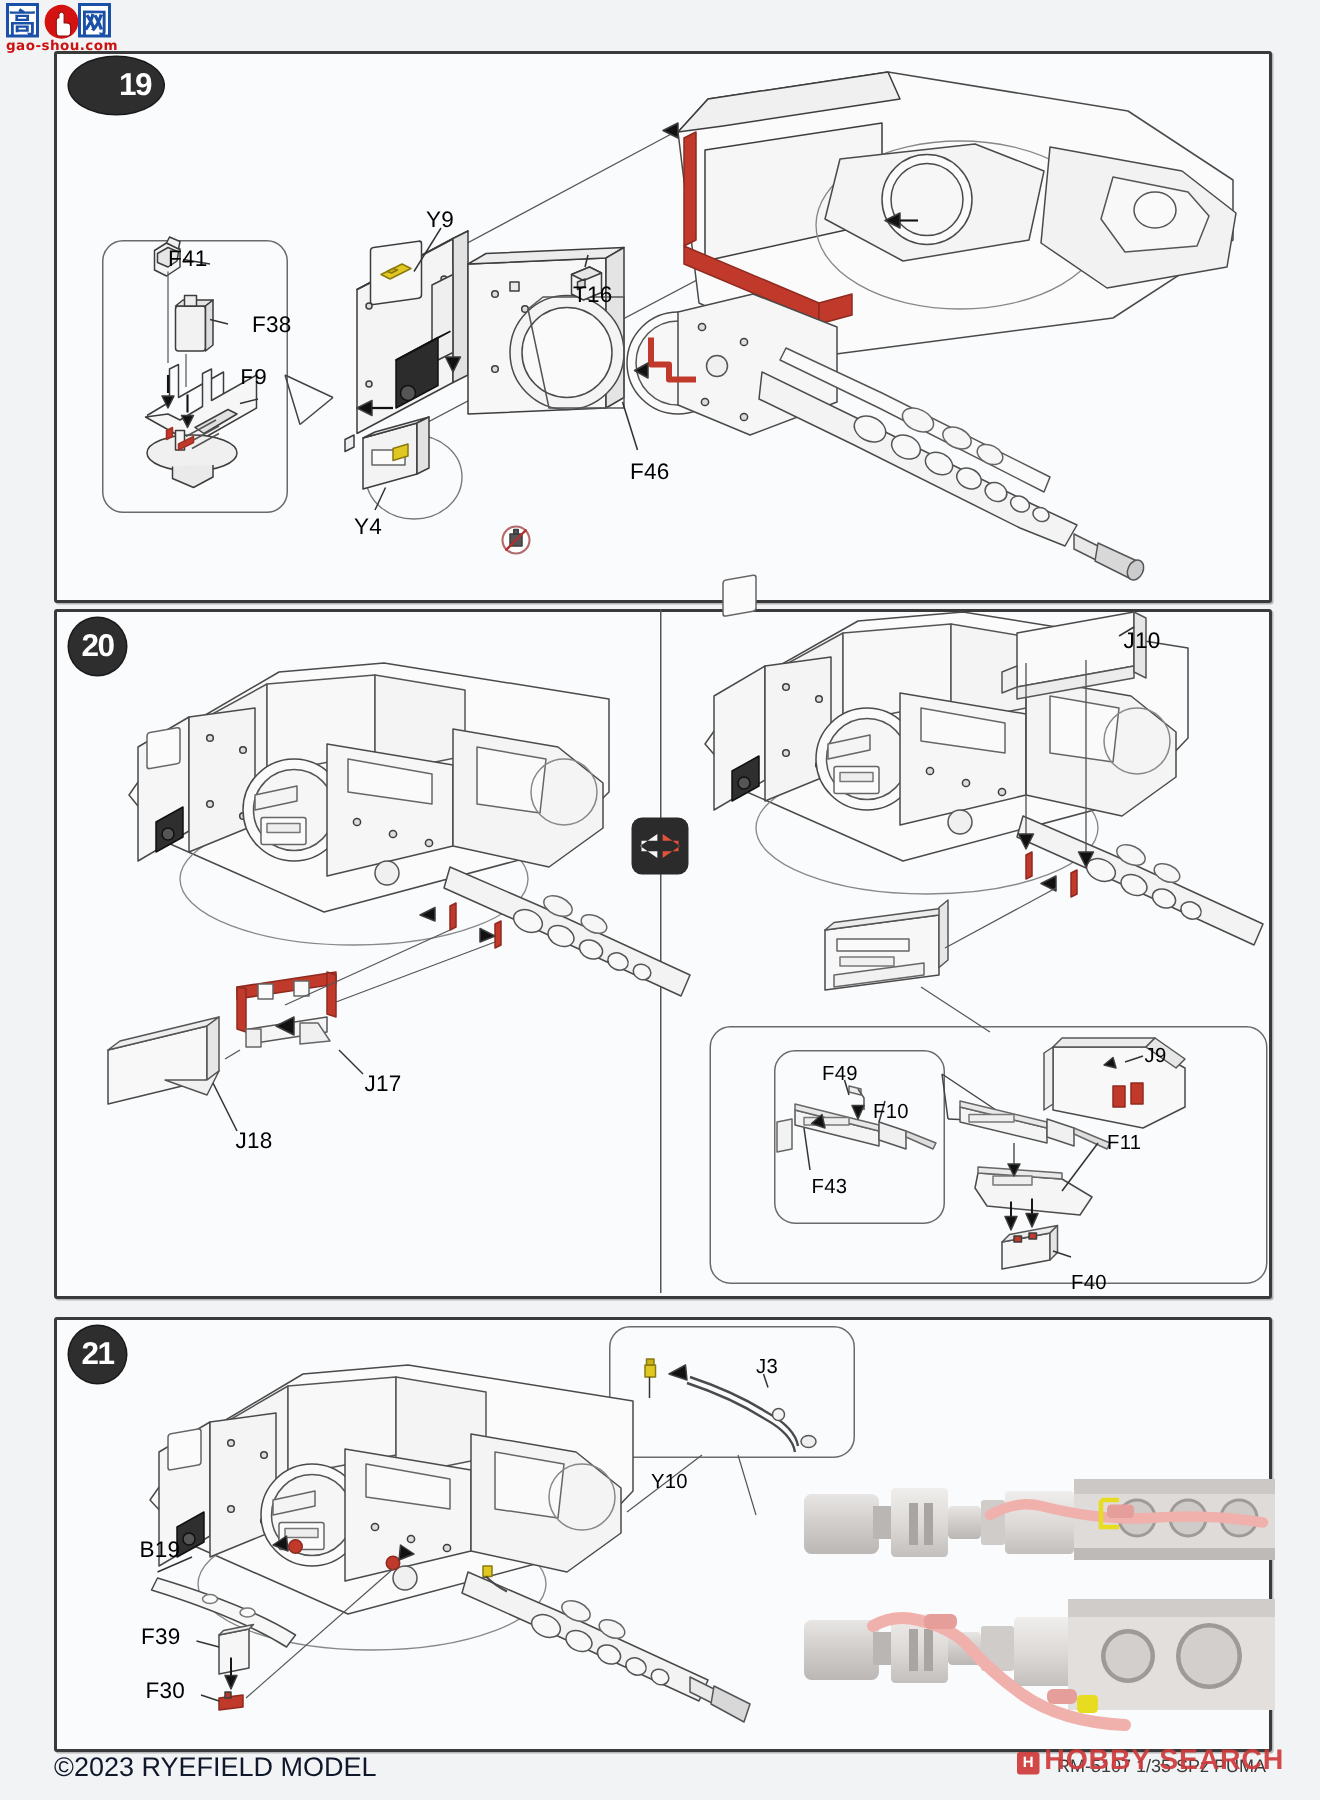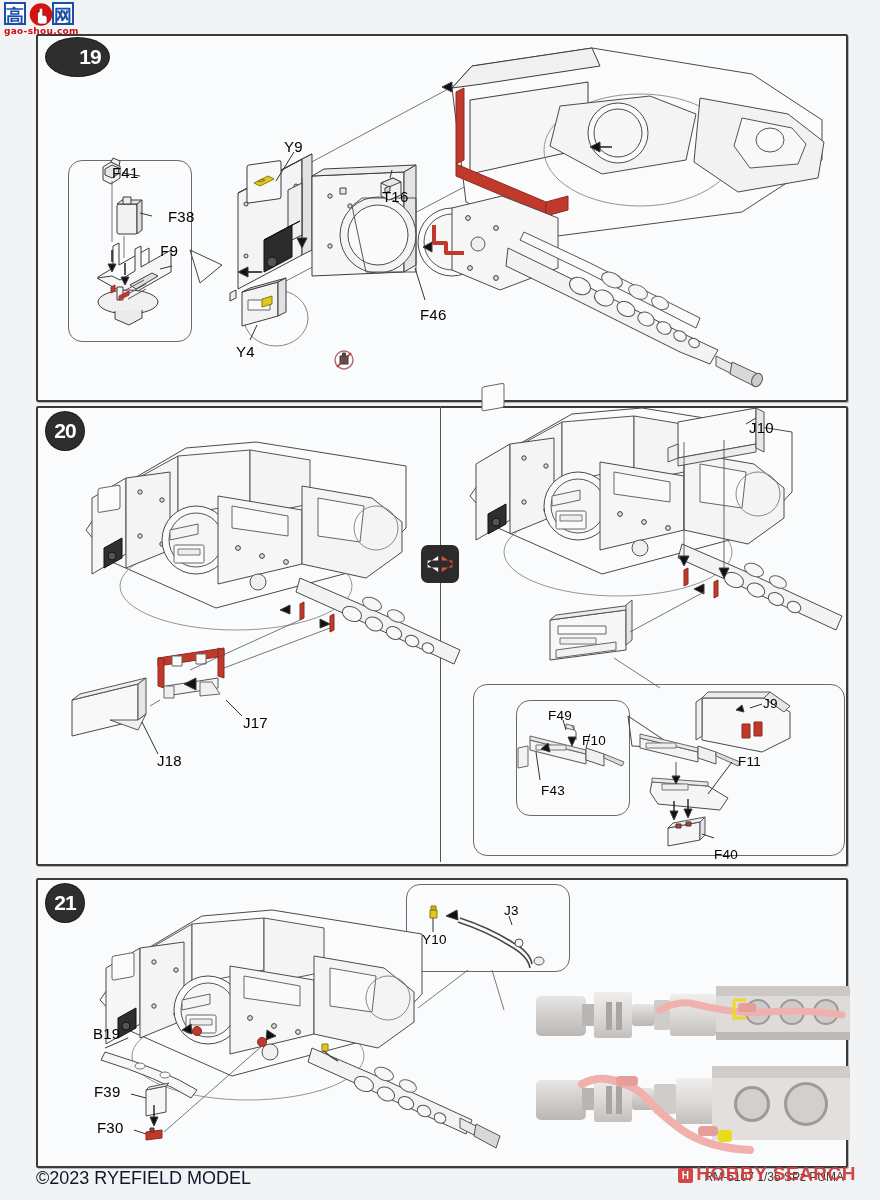--- a/index.html
+++ b/index.html
@@ -559,21 +559,21 @@
     <path d="M492 970 L504 1010" stroke="#555" stroke-width=".8"></path>
 
     <path d="M322 1044 l6 0 l0 7 l-6 0z" fill="#e0c820" stroke="#8a7a10"></path>
     <path d="M324 1051 q6 6 14 10" stroke="#4a4a4a" stroke-width="1.4" fill="none"></path>
   </g>
 </svg>
 
 <div class="lbl" style="left:93px;top:1025px;">B19</div>
 <div class="lbl" style="left:94px;top:1083px;">F39</div>
 <div class="lbl" style="left:97px;top:1119px;">F30</div>
-<div class="lbl sm" style="left:422px;top:932px;">Y10</div>
+<div class="lbl sm" style="left:422px;top:980px;padding-left:12px;">Y10</div>
 <div class="lbl sm" style="left:504px;top:903px;">J3</div>
 
 <svg class="art photo" style="left:520px;top:986px;" width="330" height="178">
   <defs>
     <linearGradient id="mg" x1="0" y1="0" x2="0" y2="1">
       <stop offset="0%" stop-color="#e8e6e4"></stop>
       <stop offset="45%" stop-color="#d2cfcd"></stop>
       <stop offset="100%" stop-color="#bab7b5"></stop>
     </linearGradient>
     <linearGradient id="mg2" x1="0" y1="0" x2="0" y2="1">

